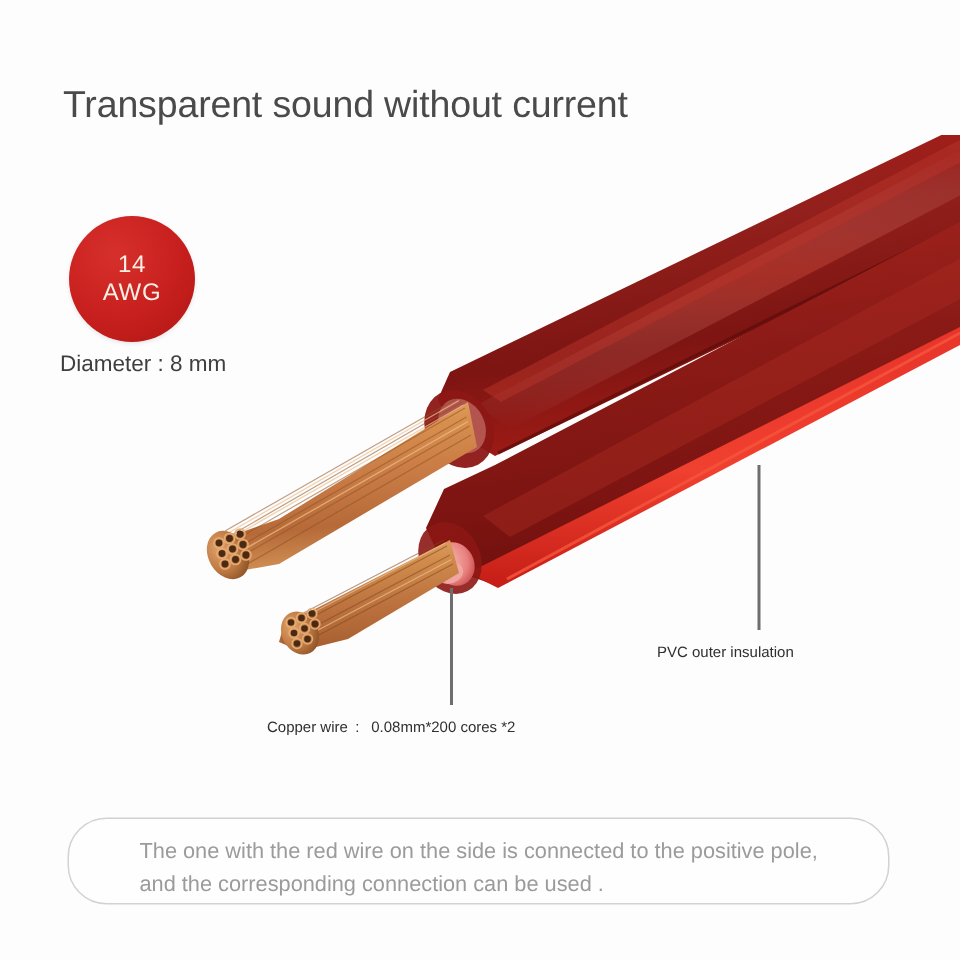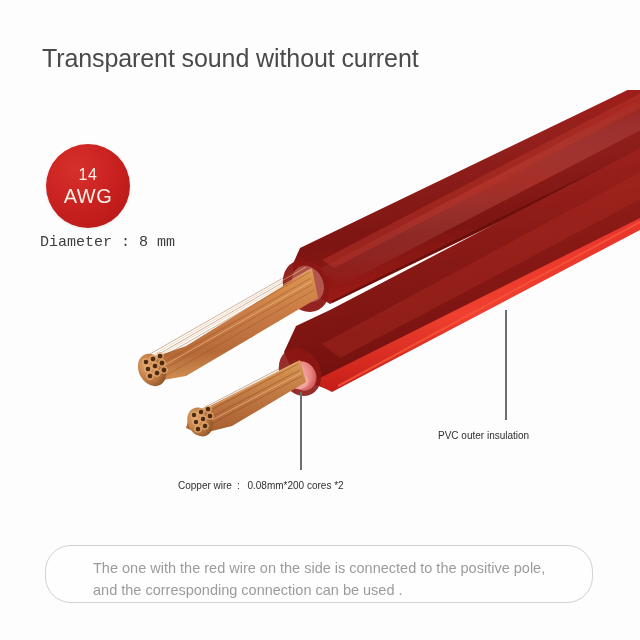--- a/index.html
+++ b/index.html
@@ -37,21 +37,21 @@
     letter-spacing: -0.2px;
     line-height: 1.2;
     white-space: nowrap;
   }
   .subheadline {
     font-size: 25px;
     font-weight: 300;
     color: #4a4a4a;
     letter-spacing: -0.1px;
     line-height: 1.35;
-    margin-top: 6px;
+    margin-top: 18px;
     white-space: nowrap;
   }
 
   
   .awg-badge {
     position: absolute;
     left: 46px;
     top: 144px;
     width: 84px;
     height: 84px;
@@ -65,35 +65,34 @@
   }
   .awg-number {
     color: #f6efe6;
     font-size: 16px;
     font-weight: 400;
     line-height: 1;
     letter-spacing: 0.5px;
   }
   .awg-unit {
     color: #f6efe6;
-    font-size: 20px;
+    font-size: 16px;
     font-weight: 400;
     line-height: 1;
     margin-top: 3px;
     letter-spacing: 0.5px;
   }
   .diameter-label {
     position: absolute;
     left: 40px;
     top: 234px;
     font-size: 15px;
     color: #3e3e3e;
     font-weight: 400;
     white-space: nowrap;
-    font-family: Liberation Mono, monospace;
   }
 
   
   .cable-art {
     position: absolute;
     left: 0;
     top: 90px;
     width: 640px;
     height: 360px;
   }

